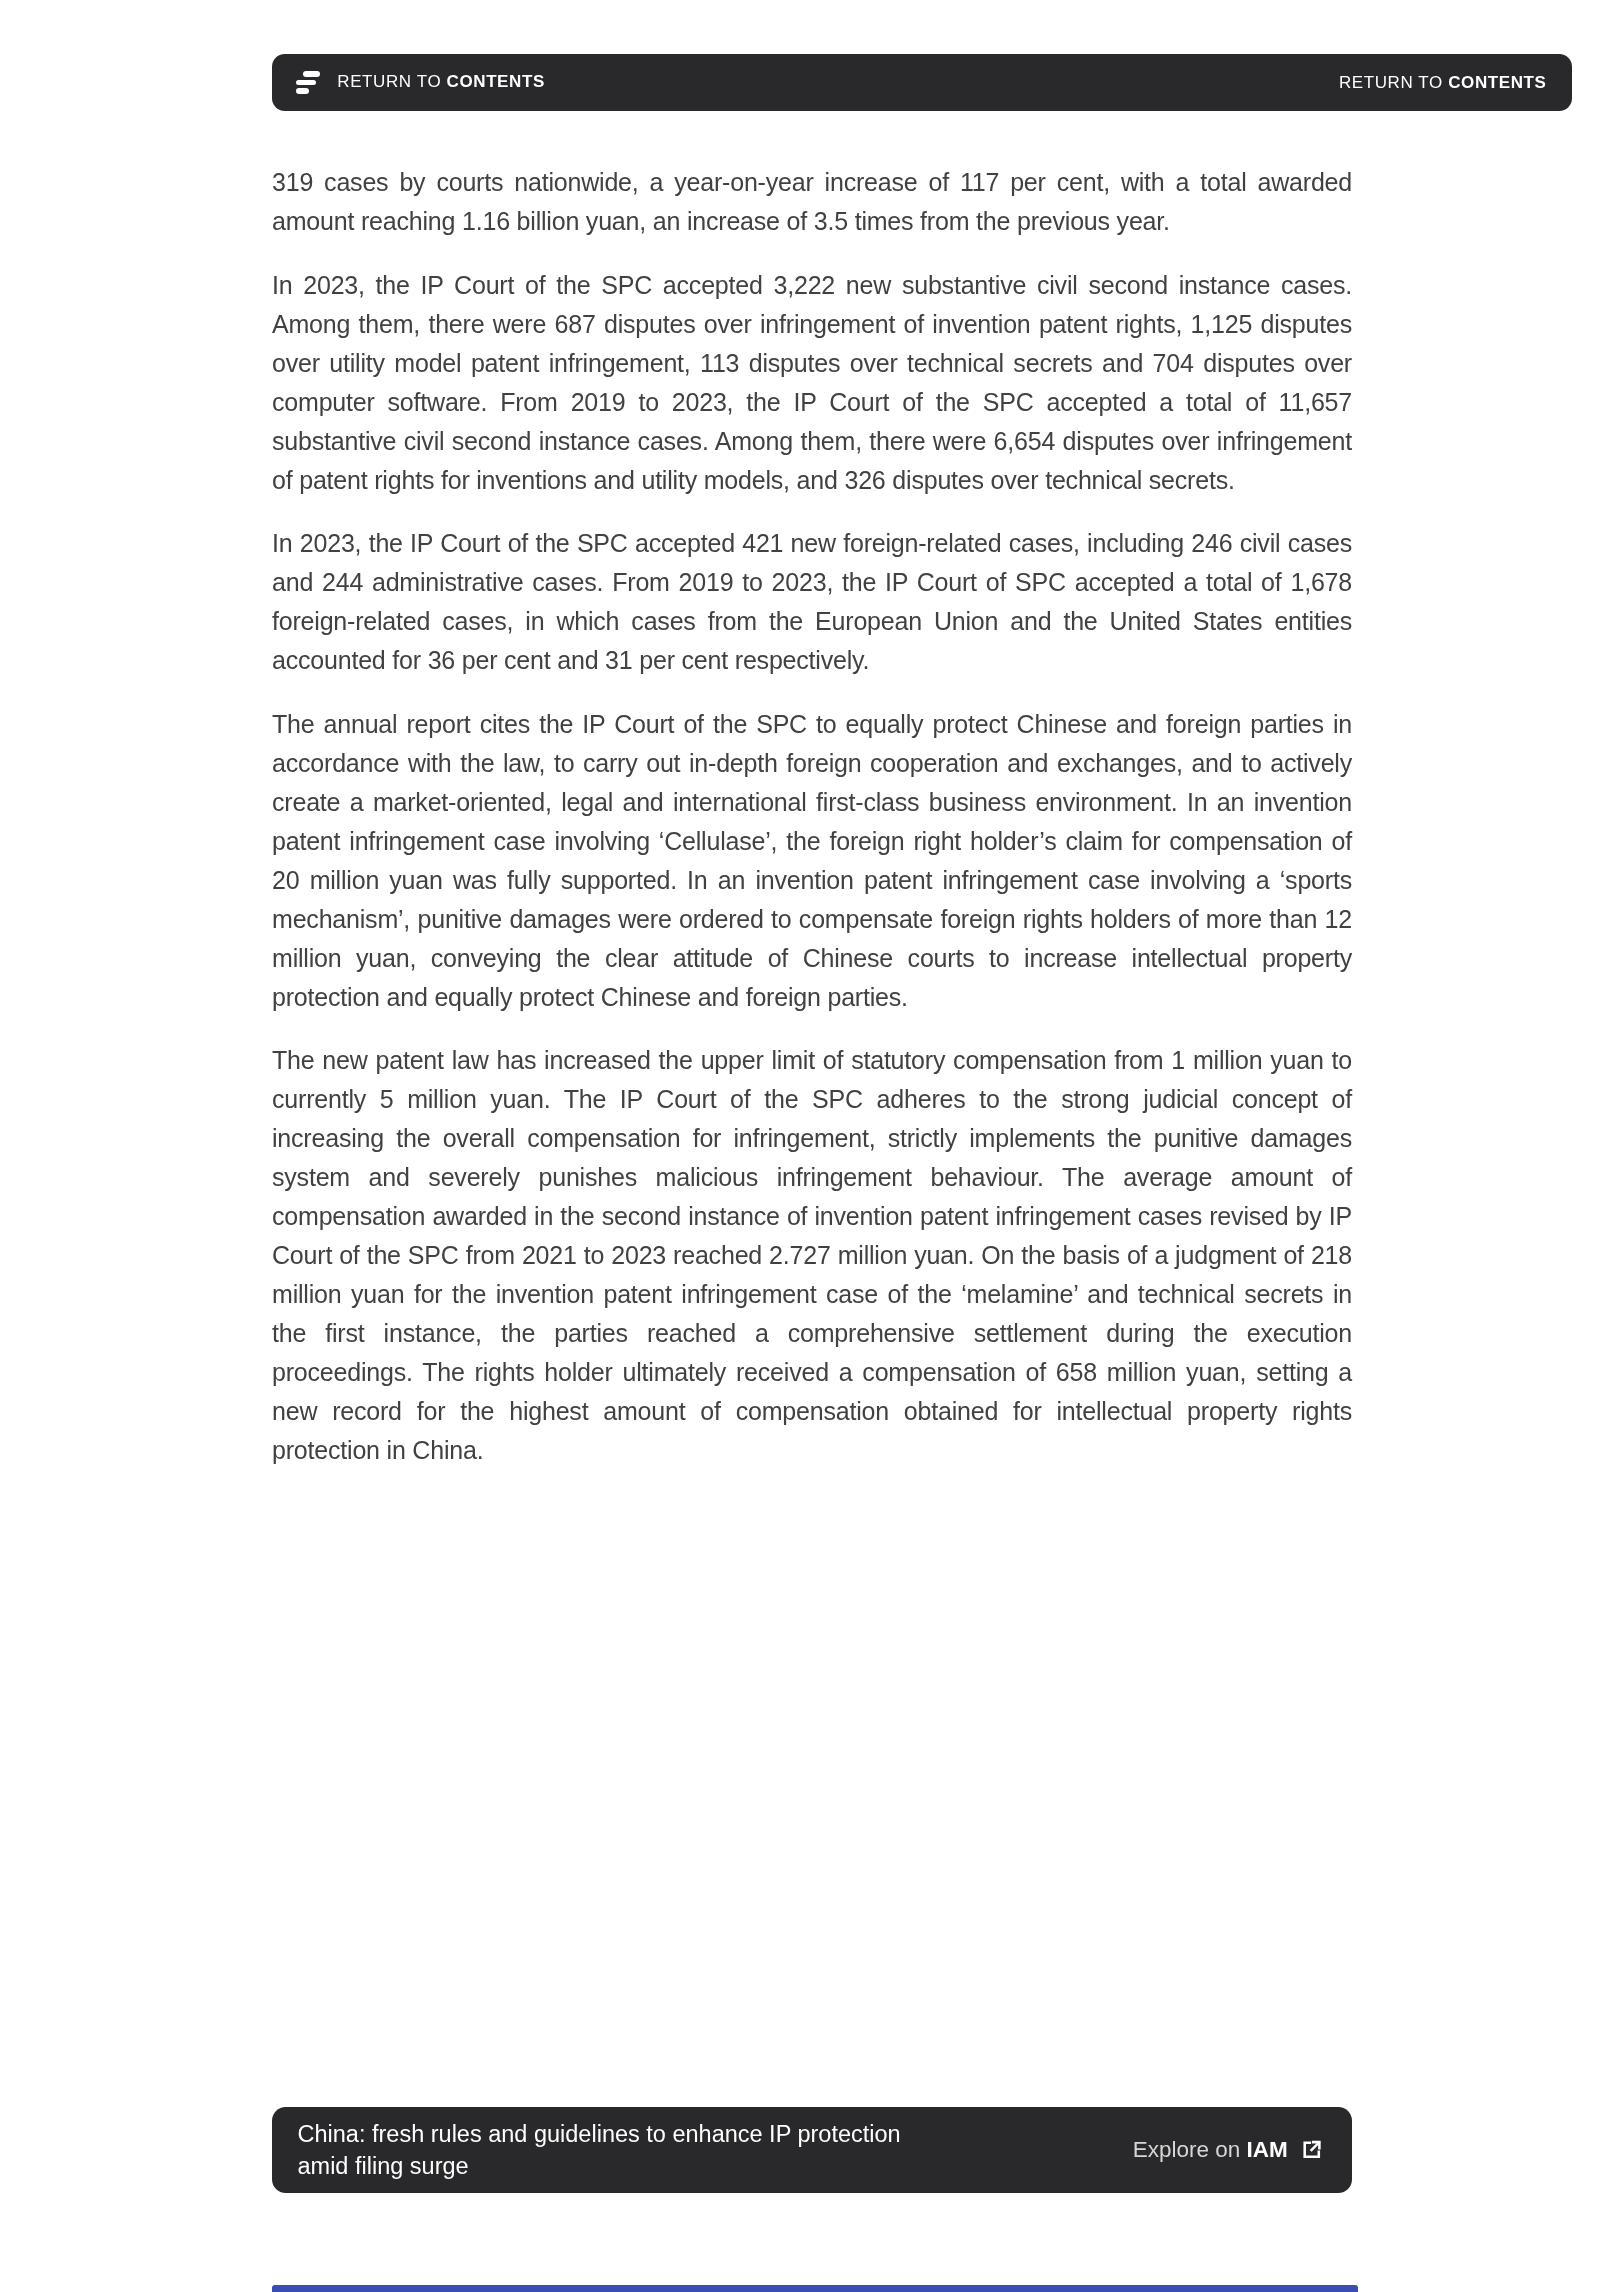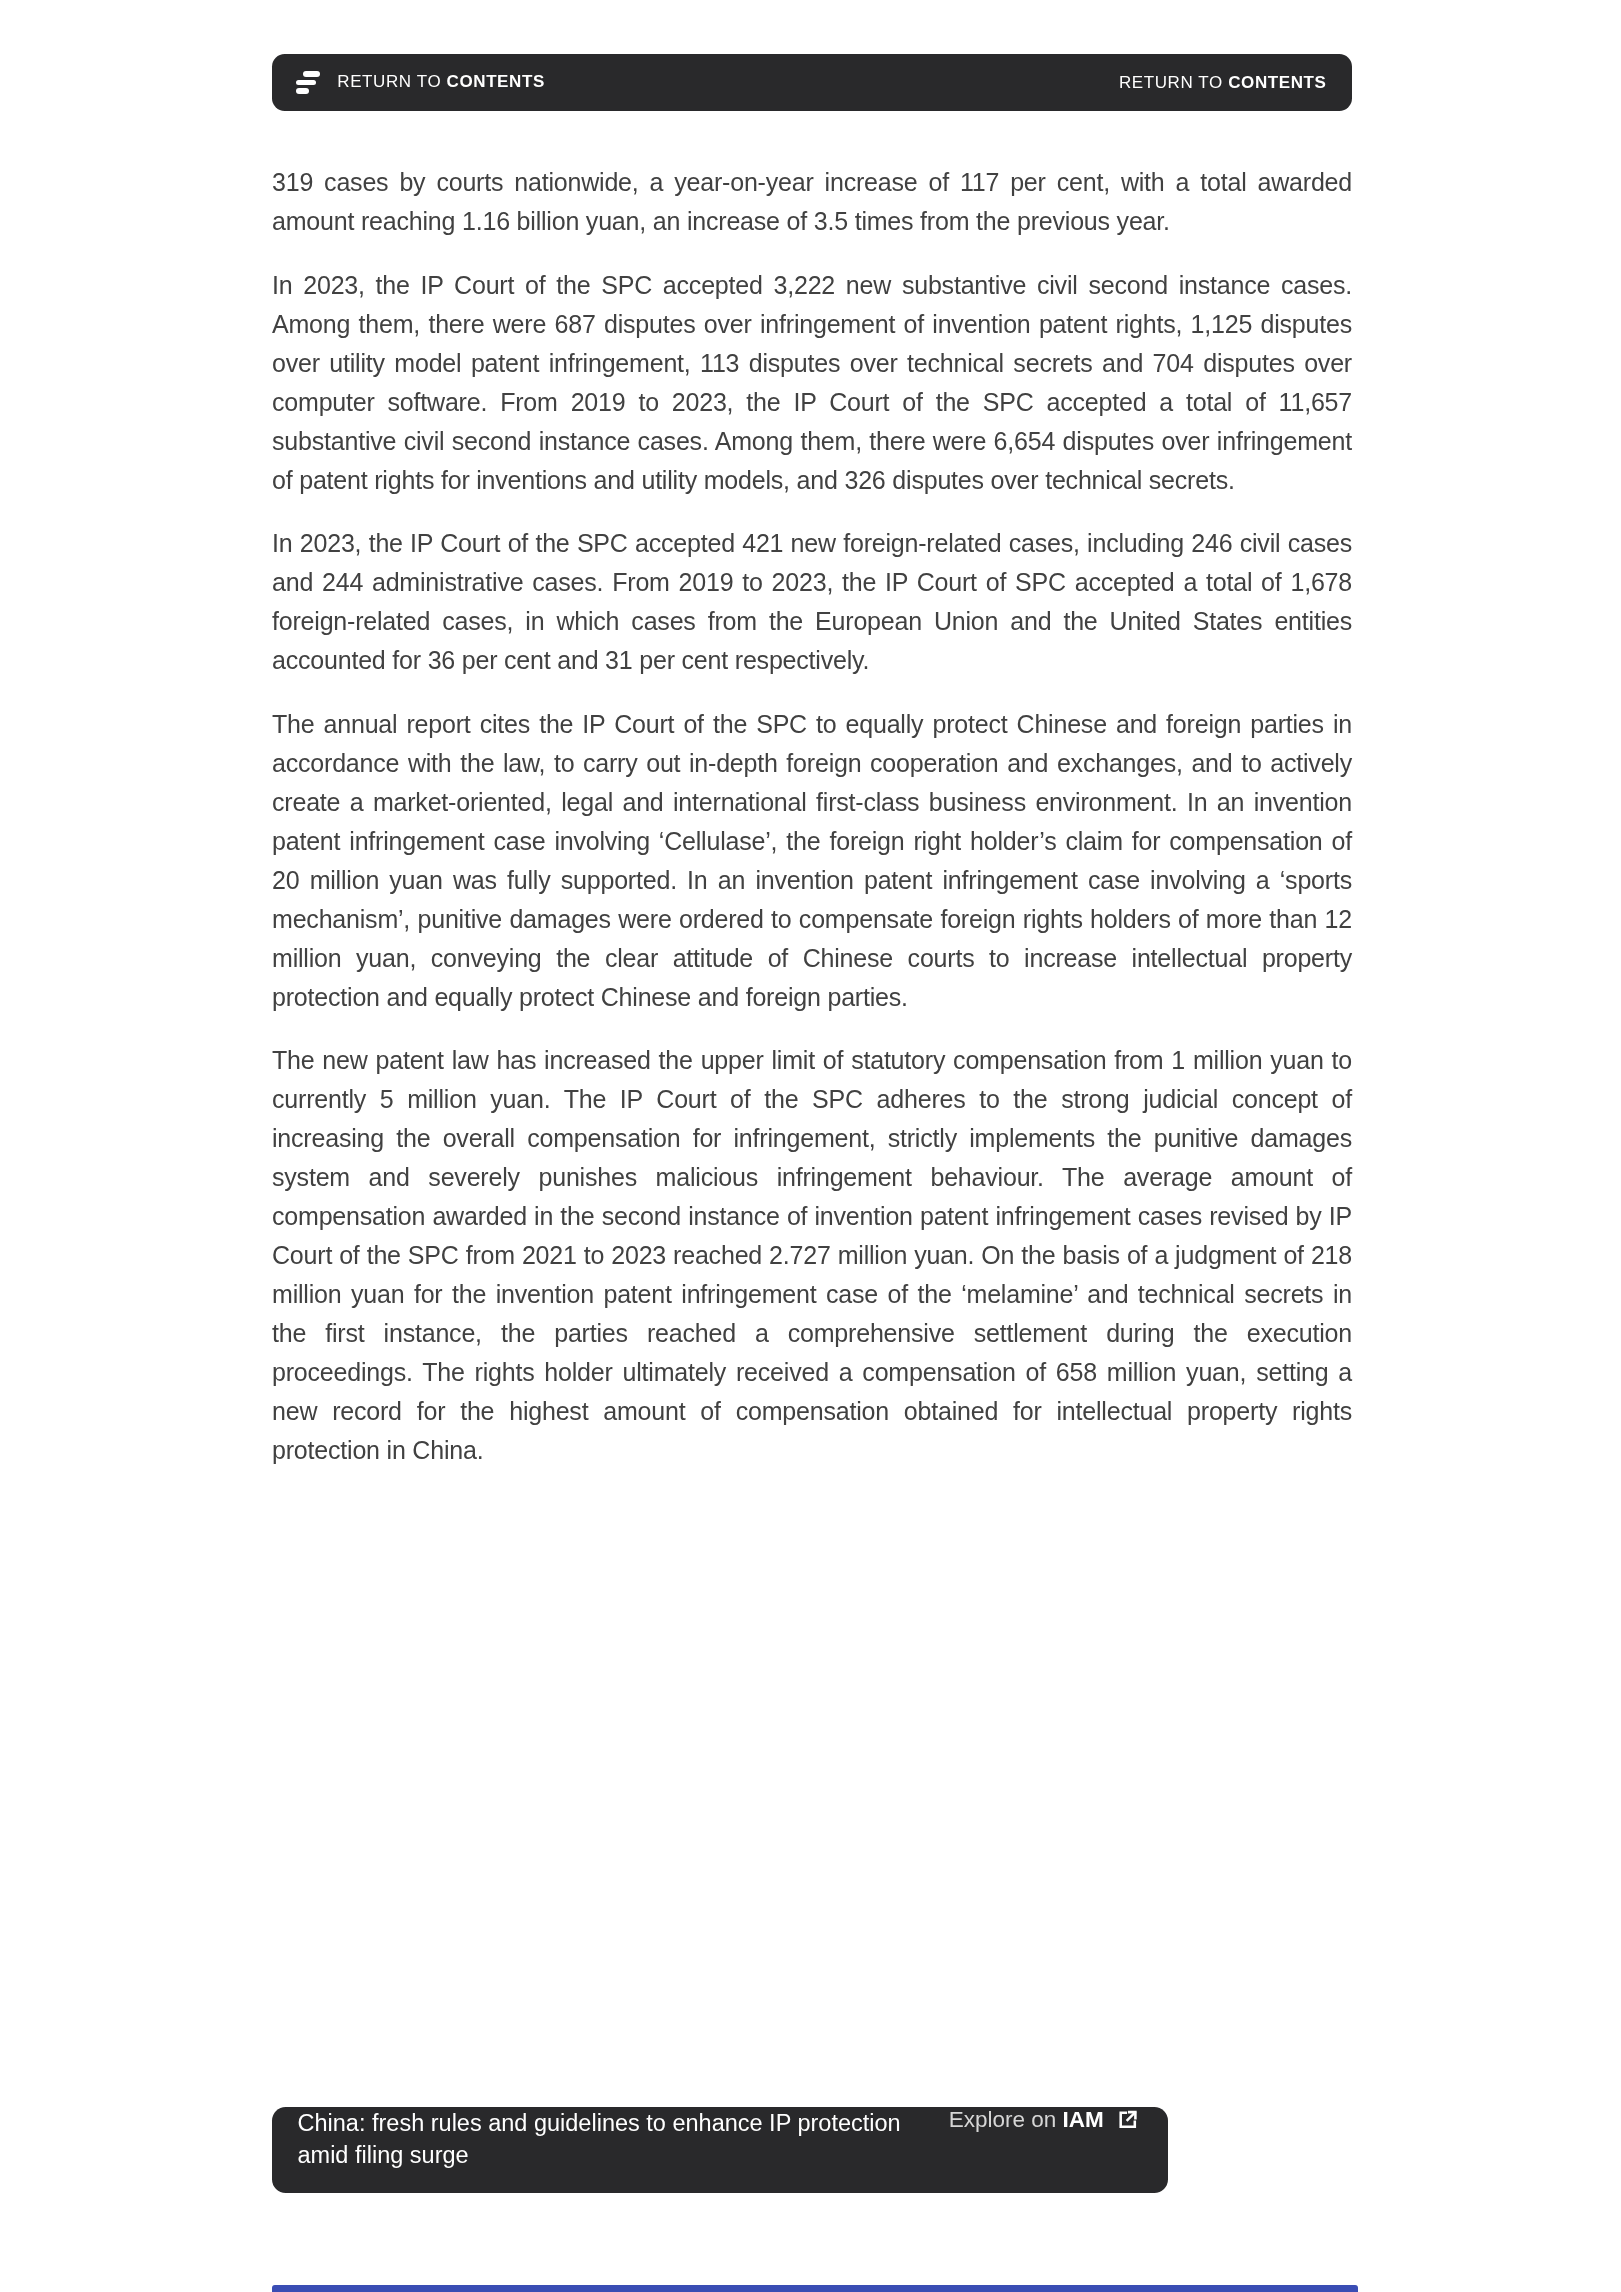--- a/index.html
+++ b/index.html
@@ -11,21 +11,21 @@
     font-family: "Liberation Sans", sans-serif;
     position: relative;
     overflow: hidden;
   }
 
   
   .topbar {
     position: absolute;
     left: 272px;
     top: 54px;
-    width: 1080px;
+    width: 1300px;
     height: 57px;
     background: #29292b;
     border-radius: 12.7px;
     display: flex;
     align-items: center;
     justify-content: space-between;
     padding: 0 25.5px 0 21.6px;
     color: #ffffff;
   }
   .nav-link {
@@ -68,26 +68,26 @@
     line-height: 39px;
     text-align: justify;
     letter-spacing: -0.2px;
   }
 
   
   .footbar {
     position: absolute;
     left: 272px;
     top: 2107px;
-    width: 896px;
+    width: 1080px;
     height: 86px;
     background: #29292b;
     border-radius: 13.7px;
     display: flex;
-    align-items: flex-start;
+    align-items: center;
     justify-content: space-between;
     padding: 0 29px 0 25.5px;
     color: #ffffff;
   }
   .foot-title {
     font-size: 23.5px;
     line-height: 32px;
     max-width: 647px;
     font-weight: 400;
   }

